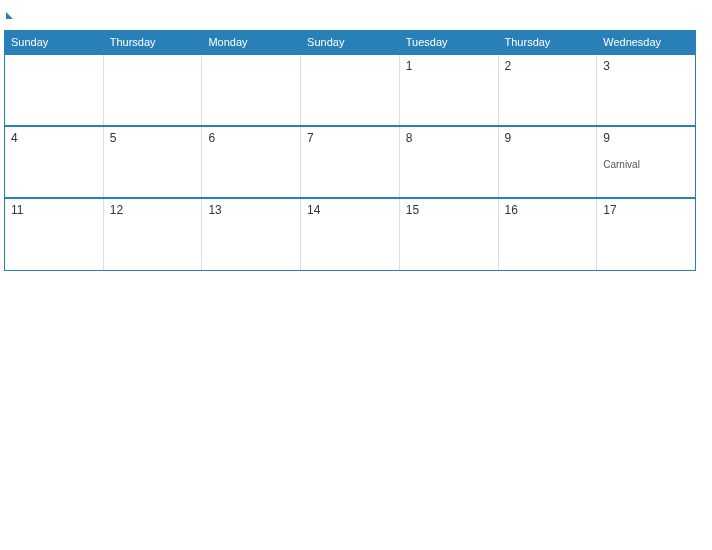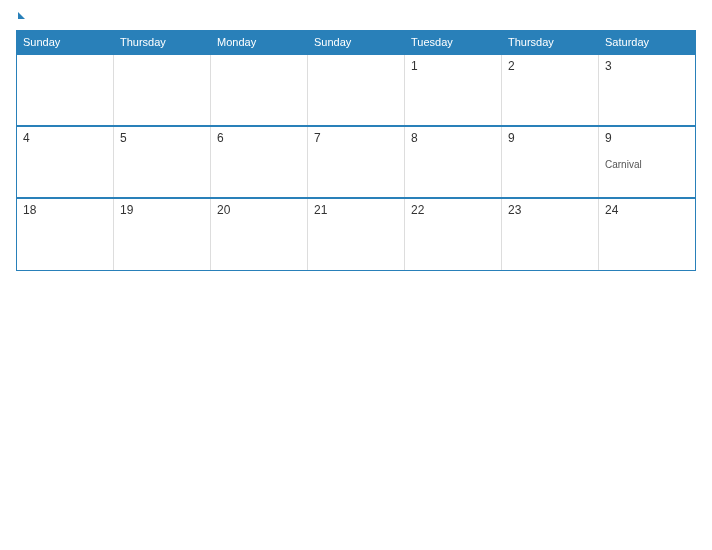--- a/index.html
+++ b/index.html
@@ -7,21 +7,21 @@
       font-family: Arial, sans-serif;
       background: #fff;
       width: 712px;
       height: 550px;
       overflow: hidden;
     }
     .calendar-container {
       width: 712px;
       height: 550px;
       background: #fff;
-      padding: 12px 16px 12px 16px;
+      padding: 12px 16px 12px 4px;
     }
     .header {
       display: flex;
       align-items: center;
       justify-content: space-between;
       margin-bottom: 10px;
     }
     .logo {
       display: flex;
       flex-direction: column;
@@ -134,21 +134,21 @@
 
   <table class="calendar-table">
     <thead>
       <tr>
       <th>Sunday</th>
           <th>Thursday</th>
           <th>Monday</th>
           <th>Sunday</th>
           <th>Tuesday</th>
           <th>Thursday</th>
-          <th>Saturday</th>
+          <th>Wednesday</th>
         </tr>
     </thead>
     <tbody id="calendar-body">
     <tr>
           <td class="empty"></td>
           <td class="empty"></td>
           <td class="empty"></td>
           <td class="empty"></td>
           <td>
             <span class="day-number">1</span>
@@ -179,36 +179,36 @@
           <td>
             <span class="day-number">9</span>
           </td>
           <td>
             <span class="day-number">9</span>
             <span class="event">Carnival</span>
           </td>
         </tr>
         <tr>
           <td>
-            <span class="day-number">18</span>
-          </td>
-          <td>
-            <span class="day-number">19</span>
-          </td>
-          <td>
-            <span class="day-number">20</span>
-          </td>
-          <td>
-            <span class="day-number">21</span>
-          </td>
-          <td>
-            <span class="day-number">22</span>
-          </td>
-          <td>
-            <span class="day-number">23</span>
-          </td>
-          <td>
-            <span class="day-number">24</span>
+            <span class="day-number">11</span>
+          </td>
+          <td>
+            <span class="day-number">12</span>
+          </td>
+          <td>
+            <span class="day-number">13</span>
+          </td>
+          <td>
+            <span class="day-number">14</span>
+          </td>
+          <td>
+            <span class="day-number">15</span>
+          </td>
+          <td>
+            <span class="day-number">16</span>
+          </td>
+          <td>
+            <span class="day-number">17</span>
           </td>
         </tr>
       </tbody>
   </table>
 </div>
 
 </body></html>

